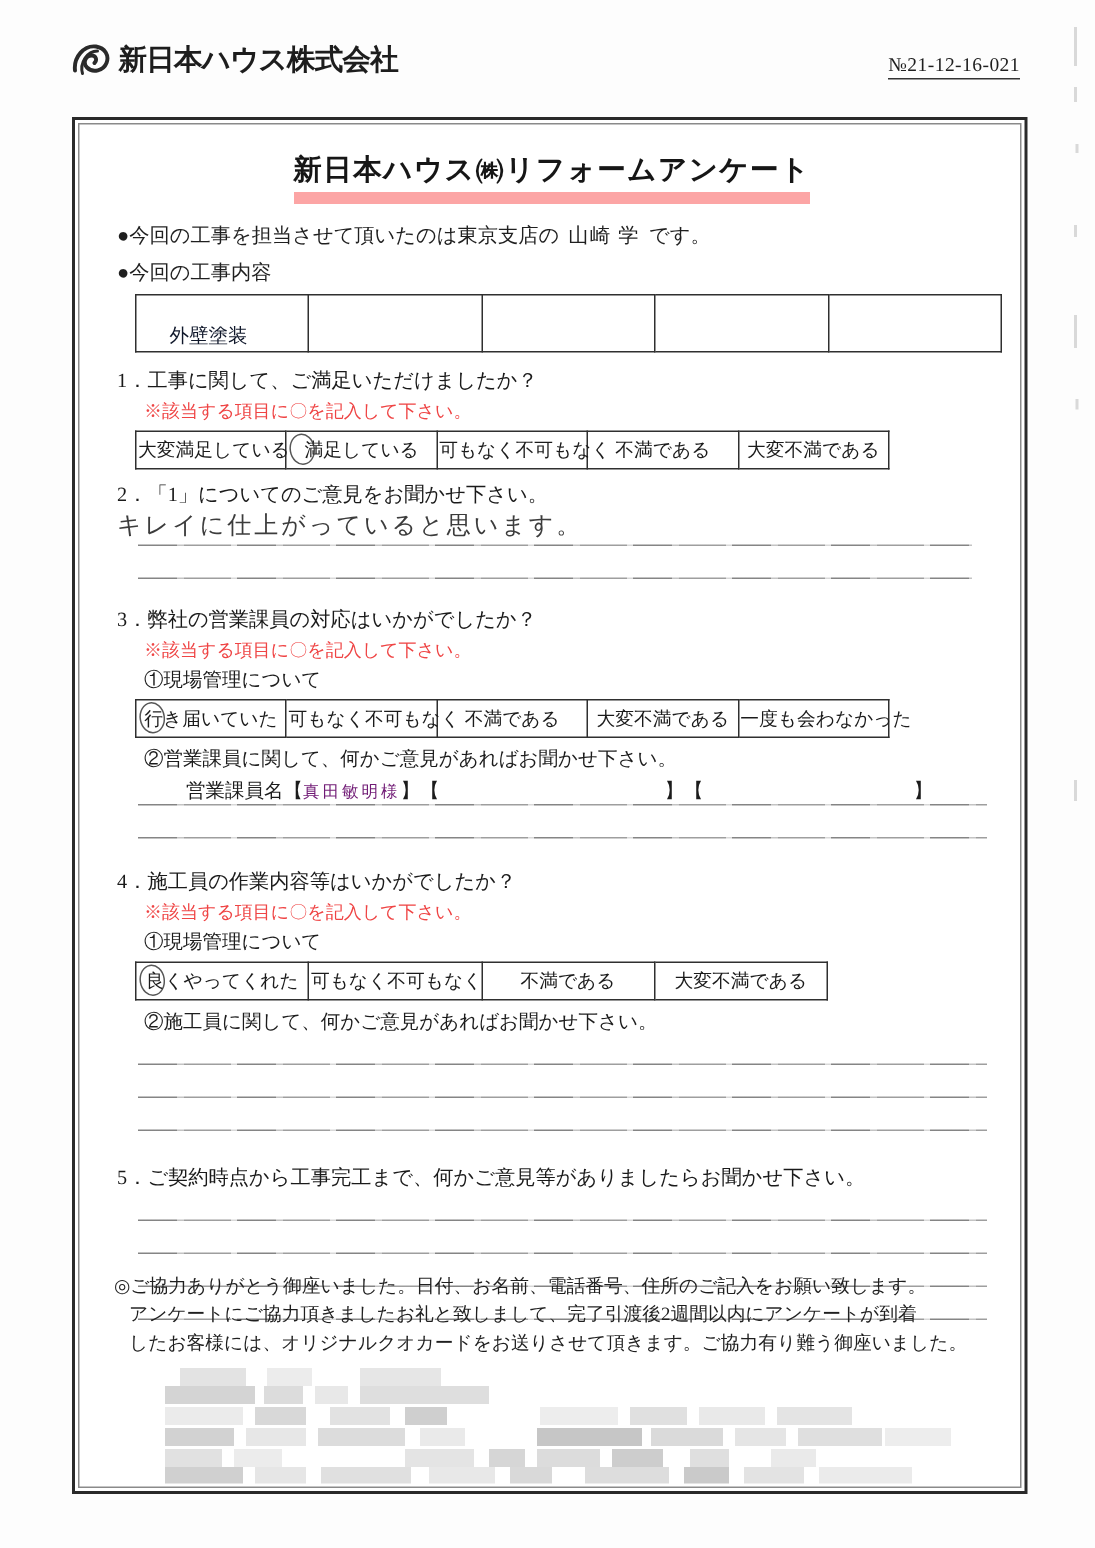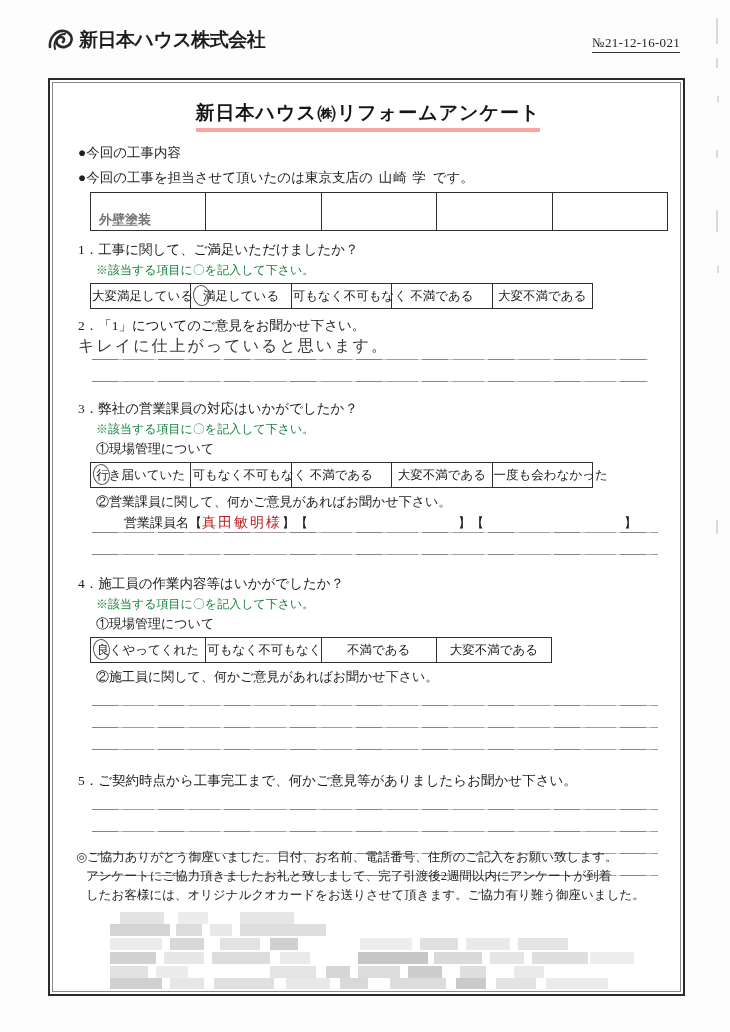--- a/index.html
+++ b/index.html
@@ -100,21 +100,21 @@
 
   
   #form-title {
     text-align: center;
     font-size: 19px;
     font-weight: bold;
     letter-spacing: 1px;
     padding-bottom: 2px;
     margin: 6px auto 10px auto;
     display: table;
-    border-bottom: 4px solid #fca5a5;
+    border-bottom: 8px solid #fca5a5;
     color: #161616;
   }
 
   
   .bullet-line {
     font-size: 13.5px;
     line-height: 22px;
     margin-bottom: 3px;
     white-space: nowrap;
     color: #1f1f1f;
@@ -129,40 +129,39 @@
     border-collapse: collapse;
     width: 578px;
     margin: 3px 0 8px 12px;
     table-layout: fixed;
   }
   #work-table td {
     border: 1px solid #2f2f2f;
     height: 36px;
     vertical-align: bottom;
     font-size: 13px;
-    padding: 0 4px 1px 8px;
-    color: #737373;
-    font-weight: bold;
+    padding: 0 4px 1px 22px;
+    color: #0f172a;
   }
 
   
   .question {
     margin-top: 6px;
   }
   .q-title {
     font-size: 13.5px;
     line-height: 21px;
     white-space: nowrap;
     color: #1a1a1a;
   }
   .q-note {
     font-size: 12px;
     line-height: 20px;
     margin-left: 18px;
-    color: #15803d;
+    color: #ef4444;
     white-space: nowrap;
   }
   .q-sub {
     font-size: 13px;
     line-height: 20px;
     margin-left: 18px;
     color: #1c1c1c;
     white-space: nowrap;
   }
 
@@ -215,22 +214,22 @@
     color: #3c3c3c;
     font-size: 16px;
     letter-spacing: 2px;
     white-space: nowrap;
   }
   .hw-answer {
     margin-bottom: 2px;
   }
   .hw-name {
     font-family: "DejaVu Sans", sans-serif;
-    font-size: 14px;
-    color: #b91c1c;
+    font-size: 11px;
+    color: #701a75;
     letter-spacing: 2px;
   }
 
   
   .bracket-row {
     font-size: 13px;
     margin-left: 46px;
     margin-top: 2px;
     white-space: nowrap;
     color: #1c1c1c;
@@ -292,25 +291,25 @@
       <span id="company-name">新日本ハウス株式会社</span>
     </div>
     <div id="doc-number">№21-12-16-021</div>
   </div>
 
   <div id="doc-frame">
     <div id="doc-body">
 
       <div id="form-title">新日本ハウス㈱リフォームアンケート</div>
 
-      <div class="bullet-line">●今回の工事内容</div>
-
       <div class="bullet-line">
         <span>●今回の工事を担当させて頂いたのは東京支店の</span><span class="staff-name">山崎 学</span><span>です。</span>
       </div>
+
+      <div class="bullet-line">●今回の工事内容</div>
 
       <table id="work-table">
         <tbody>
             <tr>
           <td>外壁塗装</td>
           <td></td>
           <td></td>
           <td></td>
           <td></td>
         </tr>

